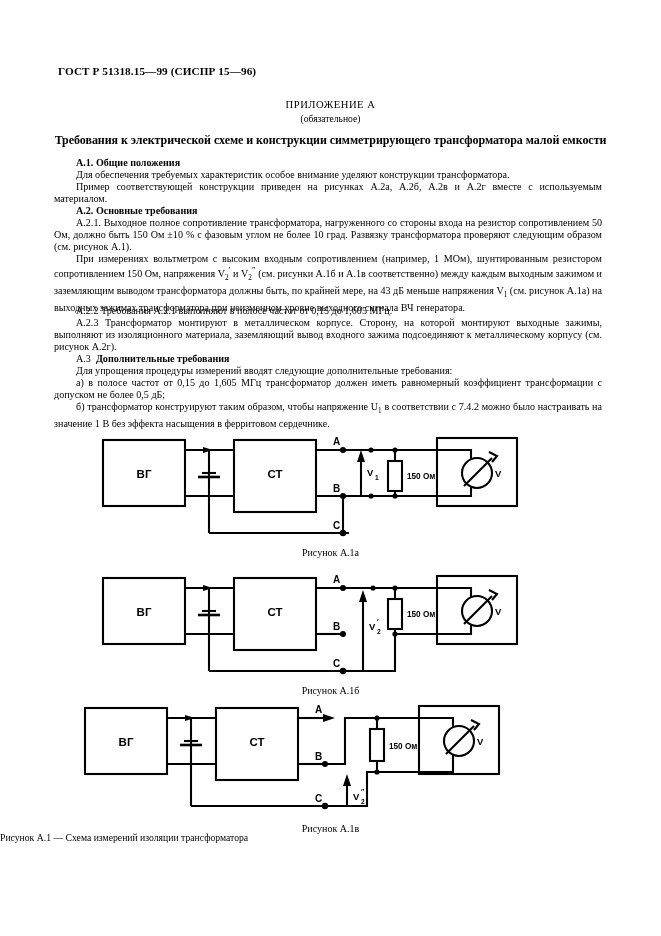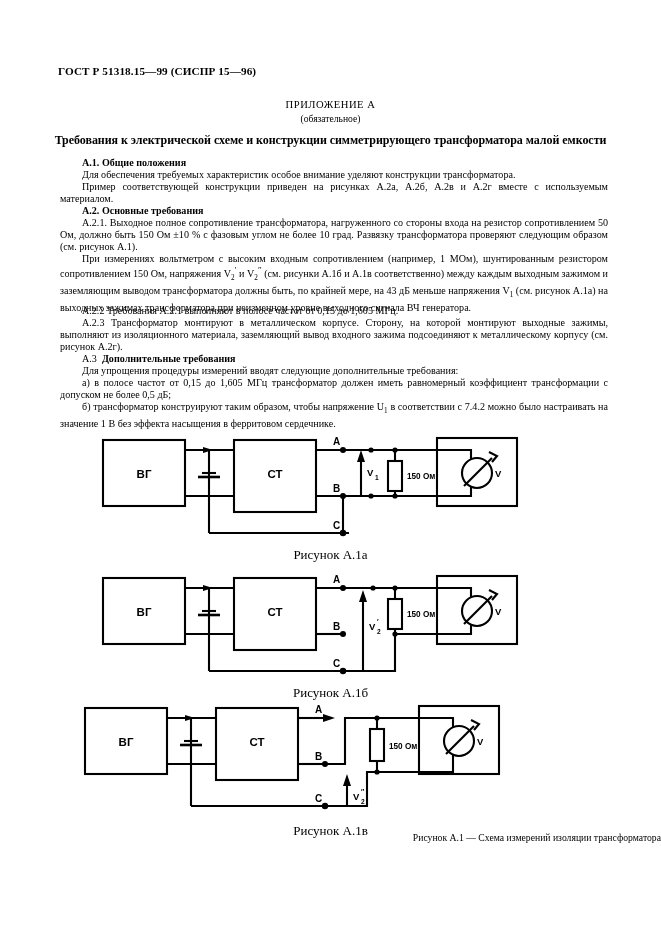--- a/index.html
+++ b/index.html
@@ -54,21 +54,21 @@
     width: 661px;
     text-align: center;
     font-weight: bold;
     font-size: 12px;
     letter-spacing: -0.05px;
   }
 
   
   .body-block {
     position: absolute;
-    left: 60px;
+    left: 54px;
     width: 548px;
     font-size: 10.1px;
     line-height: 11.9px;
     text-align: justify;
     text-justify: inter-word;
   }
   .body-block p {
     margin: 0;
     text-indent: 22px;
   }
@@ -80,29 +80,29 @@
   .prime { font-size: 9px; vertical-align: super; }
 
   
   .figure {
     position: absolute;
     left: 0;
     width: 661px;
   }
   .fig-caption {
     text-align: center;
-    font-size: 13px;
+    font-size: 10px;
     margin-top: 3px;
   }
   .final-caption {
     position: absolute;
     left: 0;
     top: 832px;
     width: 661px;
-    text-align: right;
+    text-align: left;
     font-size: 9.7px;
   }
   .page-number {
     position: absolute;
     left: 68px;
     top: 854px;
     font-size: 12px;
     font-weight: bold;
   }
   svg { display: block; margin: 0 auto; }

